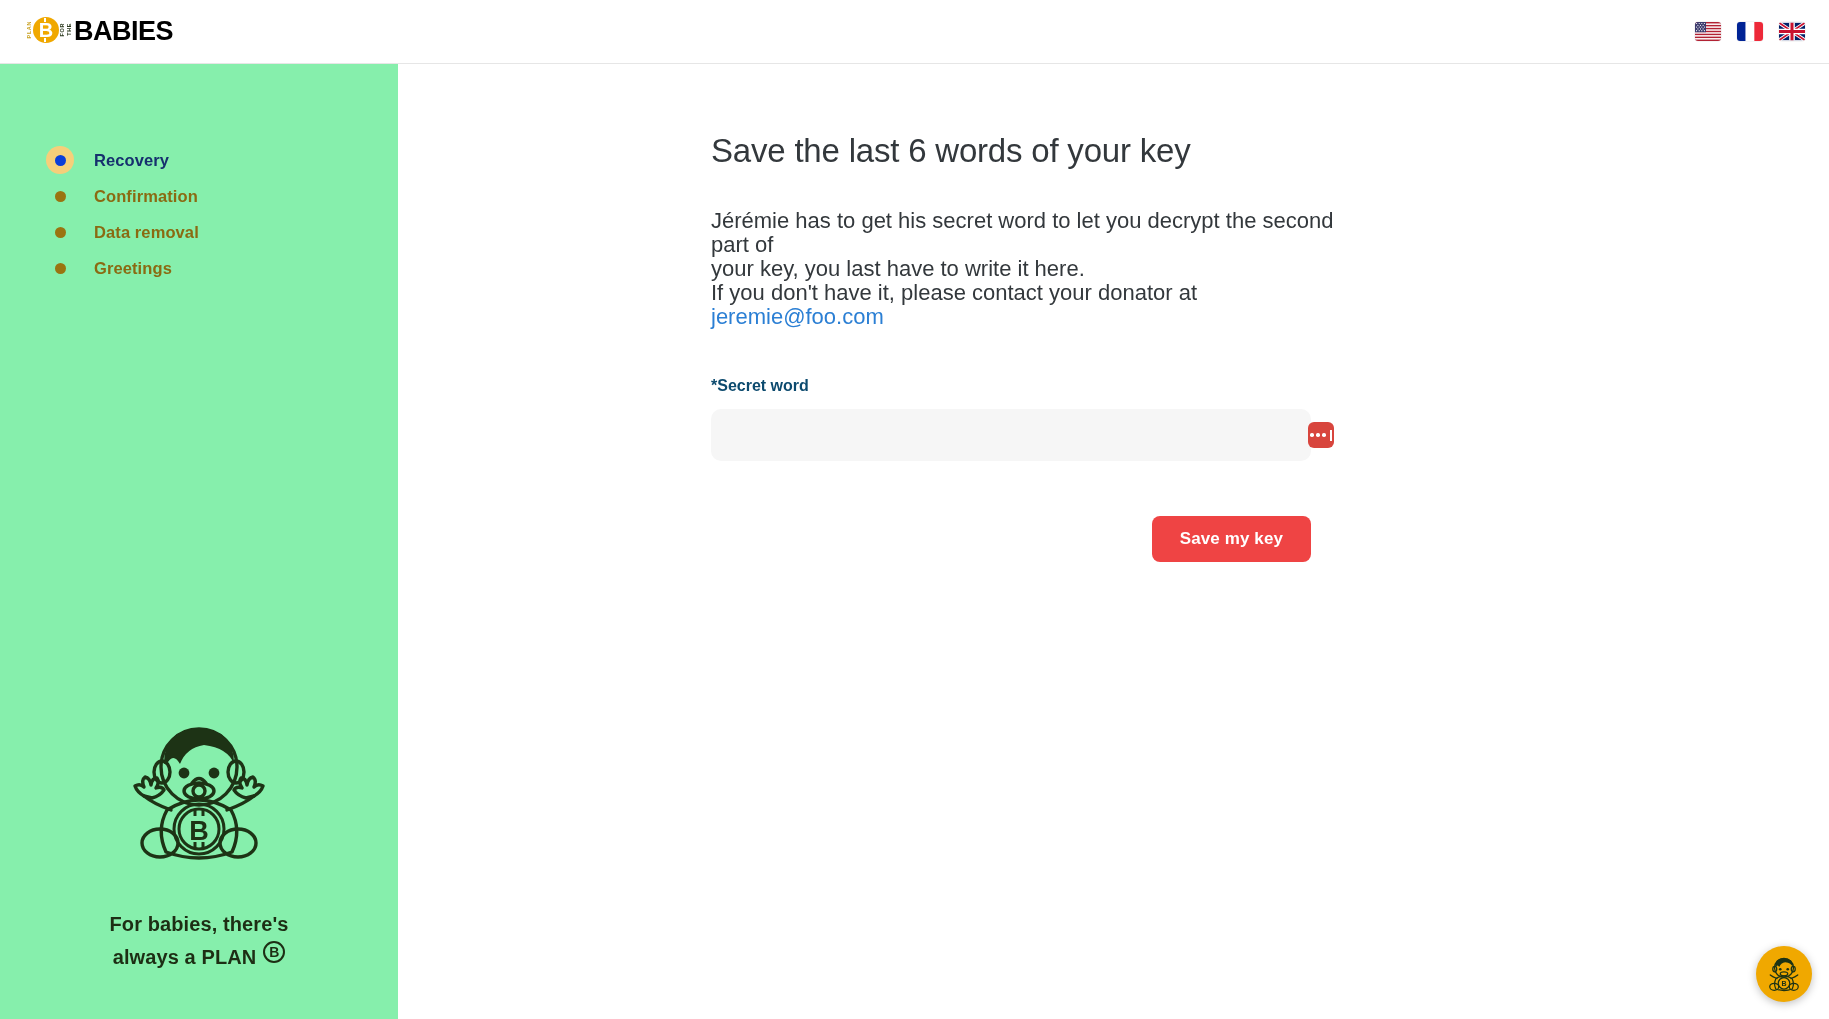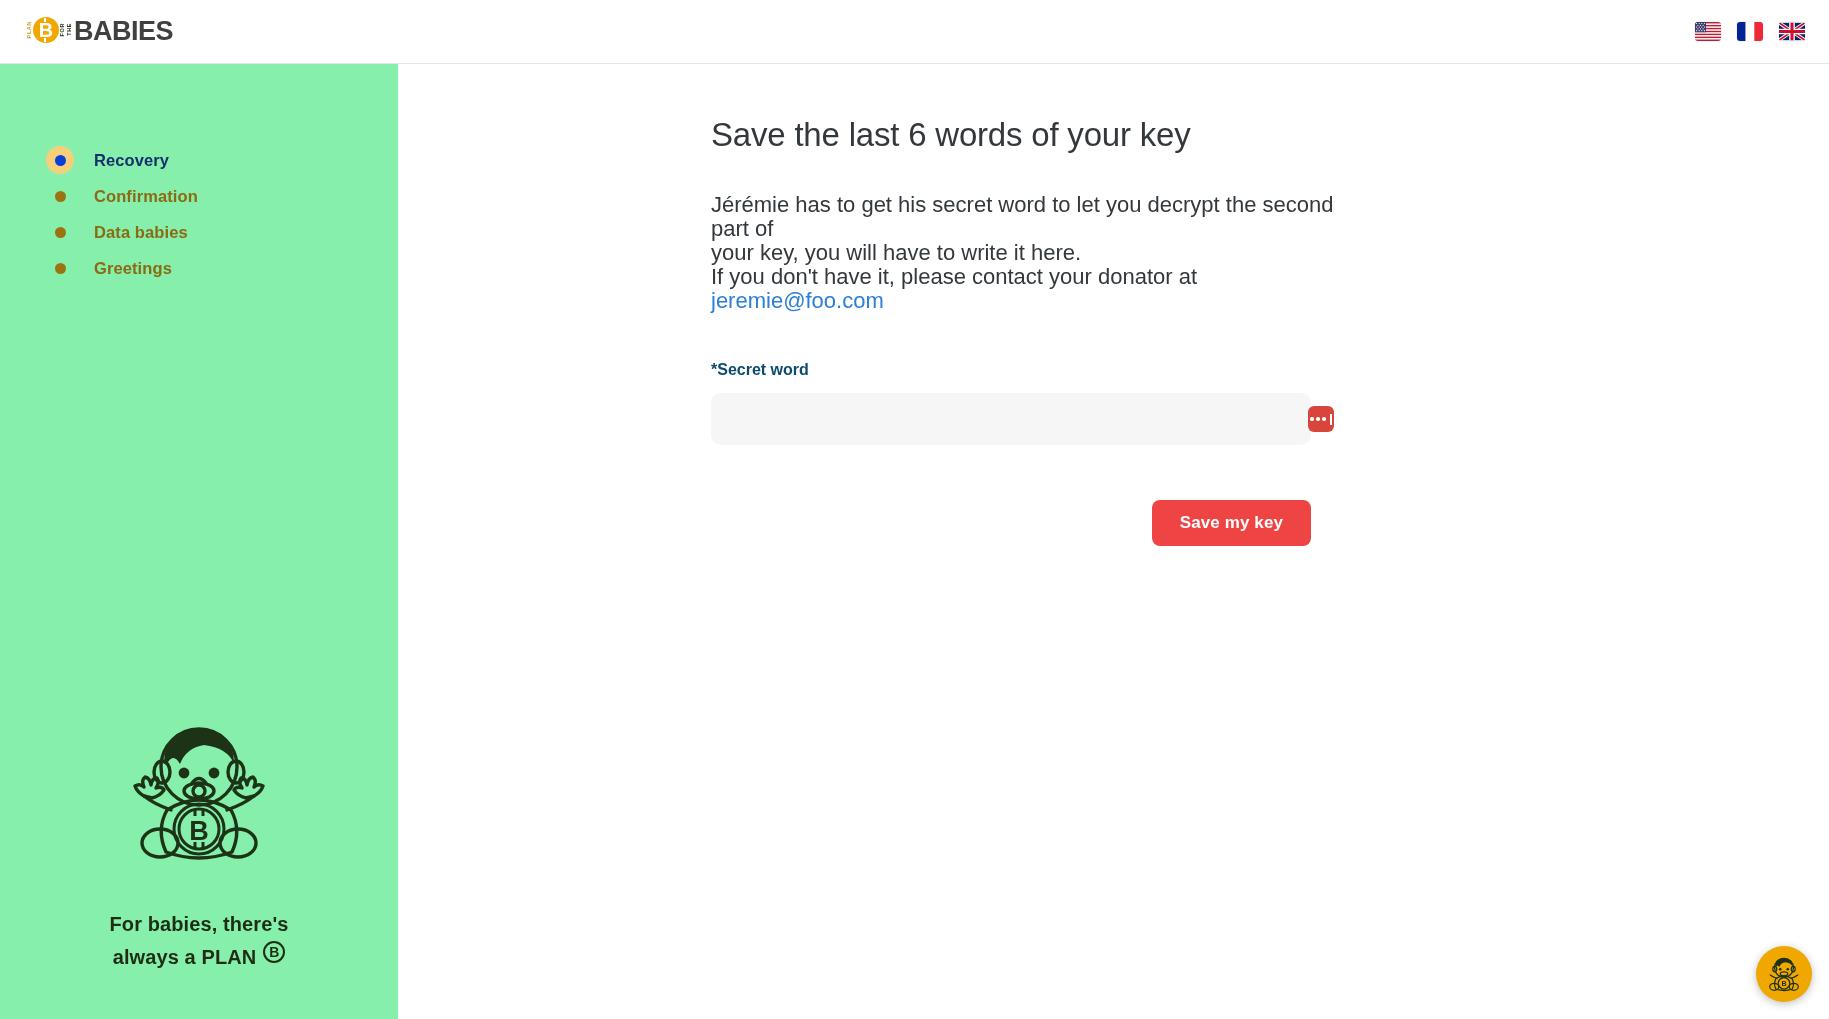--- a/index.html
+++ b/index.html
@@ -74,21 +74,21 @@
     position: absolute;
     left: 11px;
     width: 2px; height: 4px;
     background: #ffffff;
   }
   .bitcoin-b::before { top: 1px; }
   .bitcoin-b::after { bottom: 1px; }
   .logo-text {
     font-size: 27px;
     font-weight: 700;
-    color: #404040;
+    color: #000000;
     letter-spacing: -0.5px;
     margin-left: 1px;
   }
   .flags { display: flex; align-items: center; gap: 16px; }
   .flag {
     width: 26px; height: 19px;
     border-radius: 3px;
     overflow: hidden;
     display: block;
     box-shadow: 0 0 0 0.5px rgba(0,0,0,.08);
@@ -176,21 +176,21 @@
   
   .main {
     position: absolute;
     top: 64px; left: 398px;
     width: 1431px; height: 955px;
     background: #ffffff;
   }
   .content {
     position: absolute;
     left: 313px;
-    top: 50px;
+    top: 66px;
     width: 640px;
   }
   .page-title {
     font-size: 33px;
     font-weight: 400;
     color: #33383c;
     letter-spacing: -0.2px;
     margin: 0;
     line-height: 42px;
   }
@@ -380,21 +380,21 @@
     <span class="dot-wrap">
         <span class="dot"></span>
       </span>
     <span class="nav-label">Confirmation</span>
   </div>
 
   <div class="nav-item">
     <span class="dot-wrap">
         <span class="dot"></span>
       </span>
-    <span class="nav-label">Data babies</span>
+    <span class="nav-label">Data removal</span>
   </div>
 
   <div class="nav-item">
     <span class="dot-wrap">
         <span class="dot"></span>
       </span>
     <span class="nav-label">Greetings</span>
   </div>
 
   <div class="mascot">
@@ -445,21 +445,21 @@
   </div>
 </div>
 
 <div class="main">
   <div class="content">
 
     <h1 class="page-title">Save the last 6 words of your key</h1>
 
     <div class="intro">
       <span>Jérémie has to get his secret word to let you decrypt the second part of</span><br>
-      <span>your key, you will have to write it here.</span><br>
+      <span>your key, you last have to write it here.</span><br>
       <span>If you don't have it, please contact your donator at </span><a href="#">jeremie@foo.com</a>
     </div>
 
     <div class="field-label">*Secret word</div>
 
     <div class="input-row">
       <input class="text-input" type="text" placeholder="" style="">
       <span class="pwmgr-icon">
         <i></i>
           <i></i>

